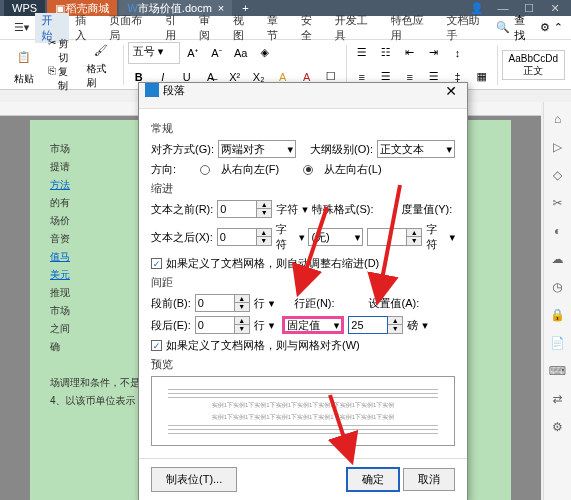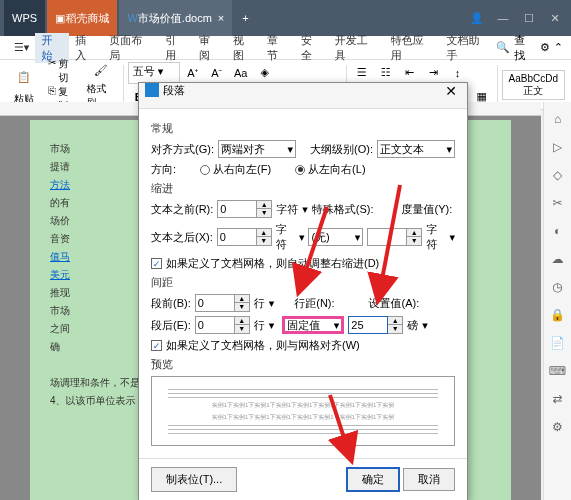--- a/index.html
+++ b/index.html
@@ -1,18 +1,18 @@
 <!DOCTYPE html>
 <html><head>
 <meta charset="utf-8">
 <style>
 * { margin: 0; padding: 0; box-sizing: border-box; font-family: "Microsoft YaHei", sans-serif; }
 body { width: 571px; height: 500px; background: #f0f0f0; overflow: hidden; position: relative; }
 
-.titlebar { height: 36px; background: #4a5a6a; display: flex; align-items: center; padding: 0 4px; }
+.titlebar { height: 16px; background: #4a5a6a; display: flex; align-items: center; padding: 0 4px; }
 .titlebar-tabs { display: flex; height: 100%; }
 .titlebar-tab { display: flex; align-items: center; padding: 0 8px; font-size: 11px; color: #fff; background: #3a4a5a; margin-right: 2px; }
 .titlebar-tab.wps { background: #2a3a4a; }
 .titlebar-tab.active { background: #5a6a7a; }
 .titlebar-right { margin-left: auto; display: flex; gap: 2px; }
 .title-btn { width: 24px; height: 20px; display: flex; align-items: center; justify-content: center; color: #ccc; font-size: 11px; }
 
 .menubar { height: 24px; background: #fff; display: flex; align-items: center; padding: 0 8px; font-size: 11px; border-bottom: 1px solid #ddd; }
 .menu-item { padding: 0 6px; color: #333; }
 .menu-item.active { background: #e0e8f0; color: #2060c0; }
@@ -48,21 +48,21 @@
 .section-label { font-size: 11px; color: #333; margin: 4px 0; }
 .form-row { display: flex; align-items: center; gap: 4px; margin: 4px 0; font-size: 11px; }
 .form-row label { white-space: nowrap; }
 .combo { border: 1px solid #999; padding: 1px 2px; font-size: 11px; background: #fff; height: 18px; display: flex; align-items: center; justify-content: space-between; }
 .combo.outlined { border: 3px solid #ec4899; }
 .spinner { display: flex; }
 .spin-input { border: 1px solid #999; width: 40px; height: 18px; font-size: 11px; padding: 0 2px; text-align: left; }
 .spin-btns { display: flex; flex-direction: column; border: 1px solid #999; border-left: none; }
 .spin-btn { width: 14px; height: 8px; font-size: 7px; line-height: 7px; text-align: center; background: #eee; border-bottom: 1px solid #999; }
 .spin-btn:last-child { border-bottom: none; }
-.radio { display: flex; align-items: center; gap: 3px; }
+.radio { display: flex; align-items: center; gap: 11px; }
 .radio-circle { width: 10px; height: 10px; border: 1px solid #666; border-radius: 50%; display: flex; align-items: center; justify-content: center; }
 .radio-circle.checked::after { content: ''; width: 5px; height: 5px; background: #333; border-radius: 50%; }
 .checkbox { display: flex; align-items: center; gap: 4px; }
 .cb-box { width: 11px; height: 11px; border: 1px solid #666; display: flex; align-items: center; justify-content: center; font-size: 9px; color: #2060c0; }
 
 .preview-box { border: 1px solid #999; height: 70px; margin: 4px 0; padding: 8px 16px; display: flex; flex-direction: column; justify-content: center; gap: 3px; }
 .preview-line { height: 1px; background: #bbb; }
 .preview-text { font-size: 6px; color: #999; text-align: center; }
 
 .dlg-footer { display: flex; justify-content: space-between; padding: 8px 12px; border-top: 1px solid #ddd; }

